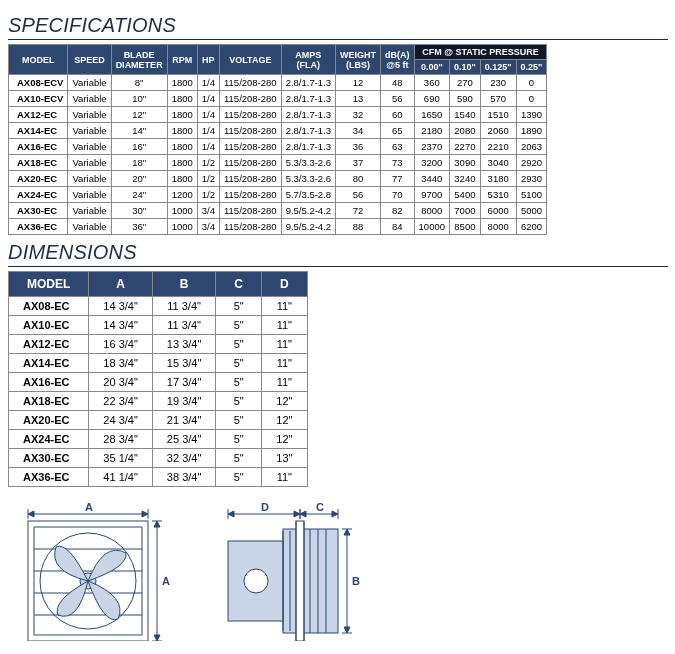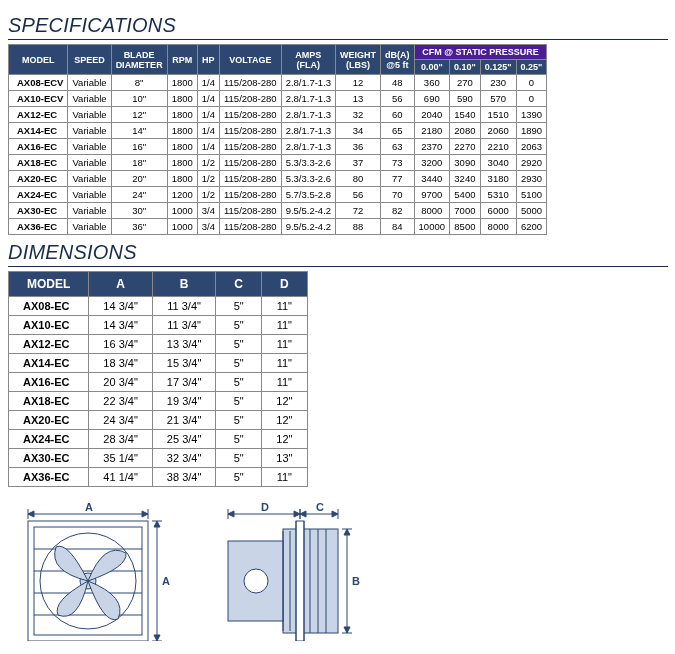--- a/index.html
+++ b/index.html
@@ -31,21 +31,21 @@
     vertical-align: middle;
     white-space: nowrap;
   }
   th {
     background: #2d4770;
     color: #fff;
     font-weight: bold;
     font-size: 9px;
   }
   th.group {
-    background: #4c1d95;
+    background: #0f172a;
     color: #fff;
   }
   .model-cell {
     text-align: left;
     font-weight: bold;
     padding-left: 8px;
     padding-right: 4px;
   }
   .dim-table {
     margin-top: 4px;
@@ -129,21 +129,21 @@
       <tr>
         <td class="model-cell">AX12-EC</td>
         <td>Variable</td>
         <td>12"</td>
         <td>1800</td>
         <td>1/4</td>
         <td>115/208-280</td>
         <td>2.8/1.7-1.3</td>
         <td>32</td>
         <td>60</td>
-        <td>2040</td>
+        <td>1650</td>
         <td>1540</td>
         <td>1510</td>
         <td>1390</td>
       </tr>
       <tr>
         <td class="model-cell">AX14-EC</td>
         <td>Variable</td>
         <td>14"</td>
         <td>1800</td>
         <td>1/4</td>

